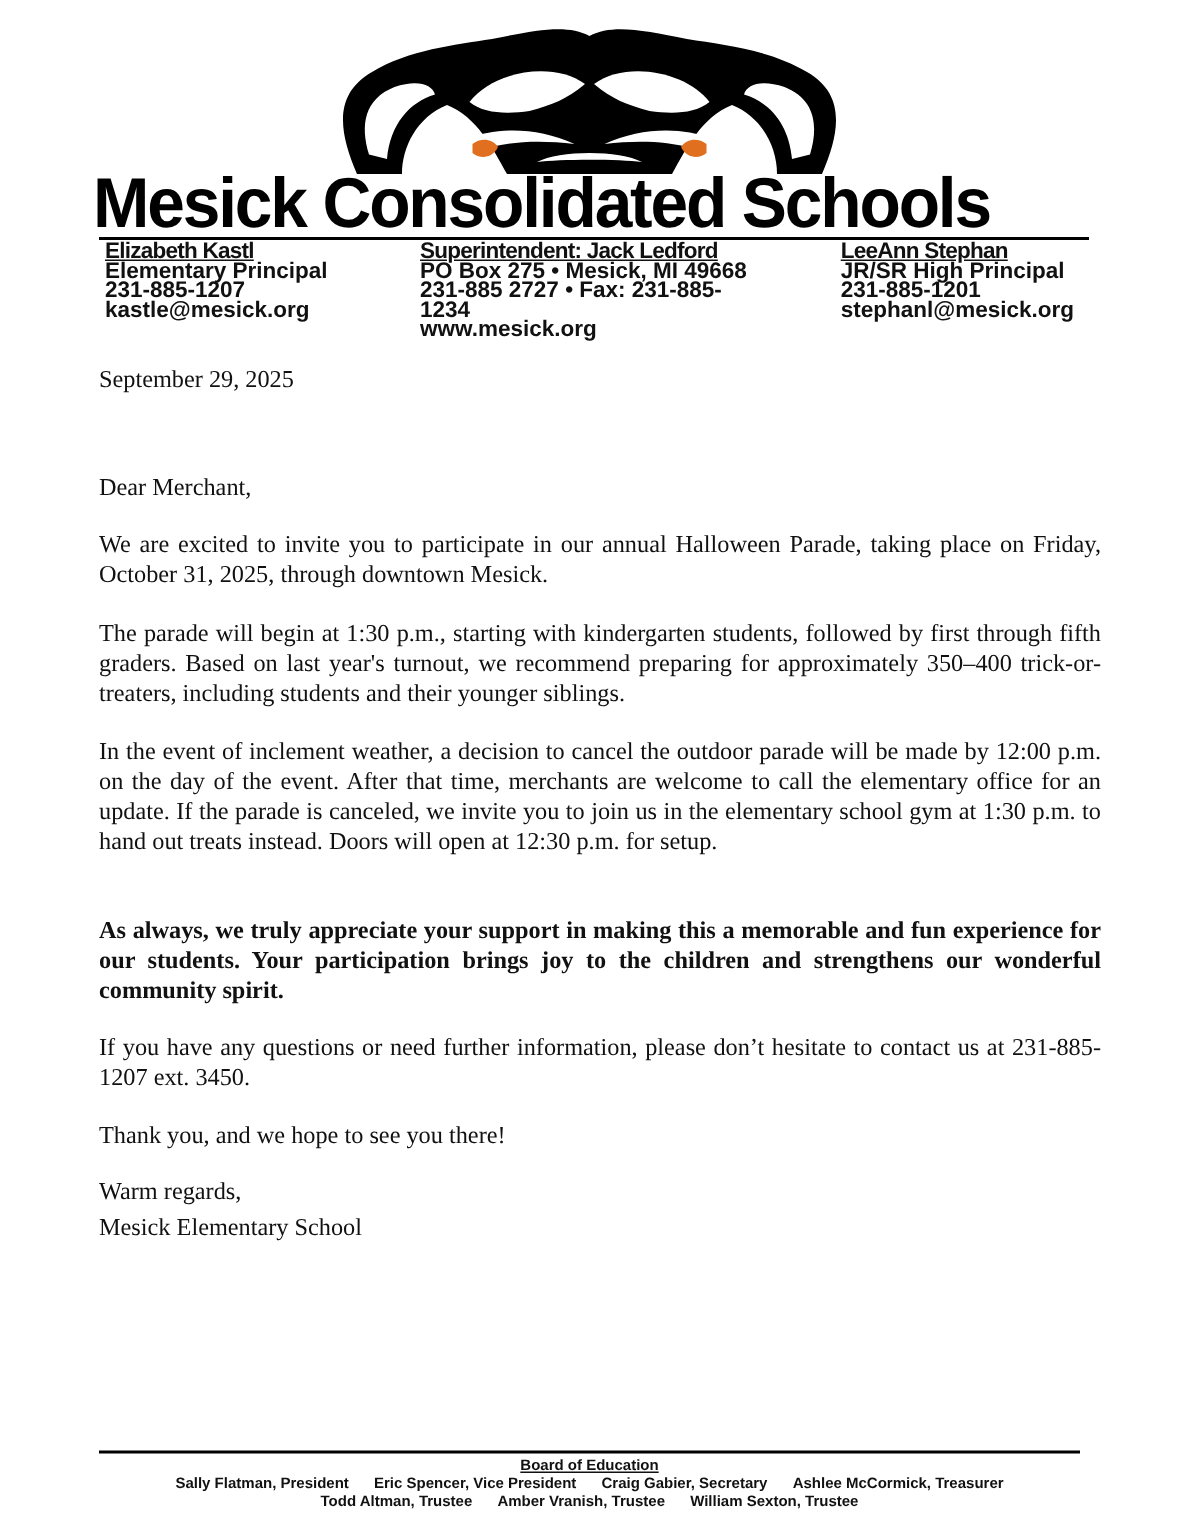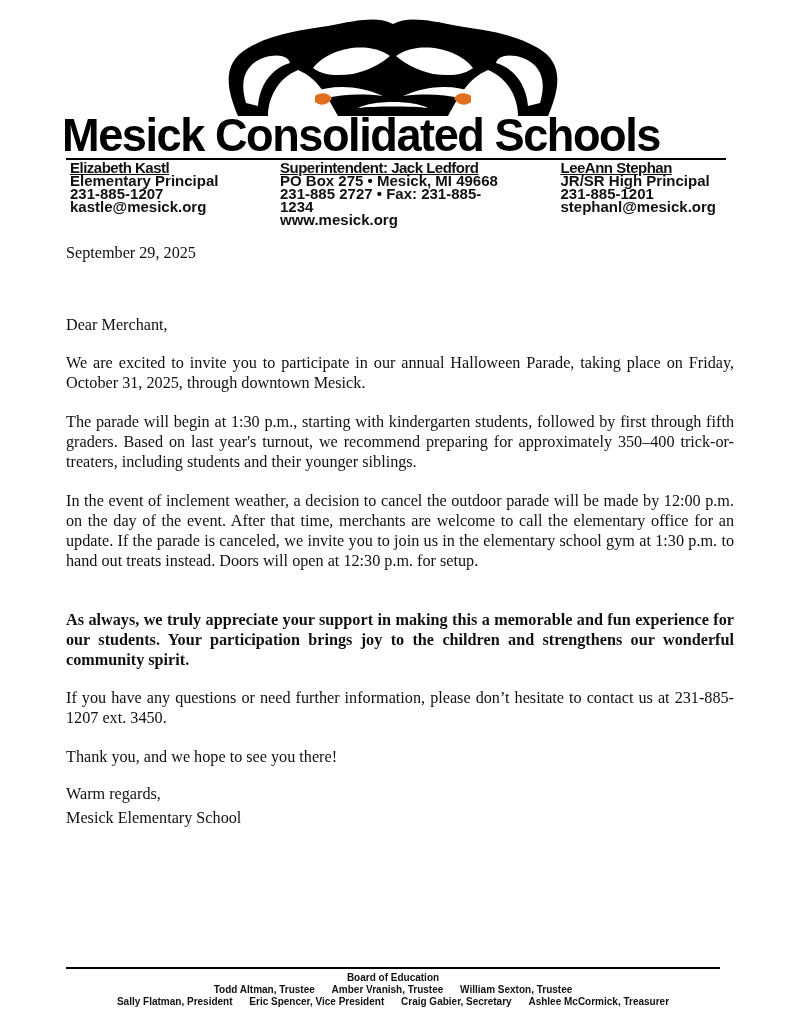--- a/index.html
+++ b/index.html
@@ -14,21 +14,21 @@
   .title-rule { position:absolute; left:66px; top:158px; width:660px; height:2px; background:#000; }
   .contact { position:absolute; top:161px; font-family:"Liberation Sans", sans-serif; font-size:15px; line-height:13px; font-weight:bold; color:#111; }
   .contact .nm { text-decoration:underline; font-weight:bold; letter-spacing:-0.5px; }
   .c-left { left:70px; text-align:left; }
   .c-center { left:280px; width:228px; text-align:left; }
   .c-right { right:72px; text-align:left; }
   .letter { position:absolute; left:66px; width:668px; font-family:"Liberation Serif", serif; font-size:16.2px; line-height:20px; color:#111; }
   .letter p { margin:0; text-align:justify; }
   .footer-rule { position:absolute; left:66px; top:967px; width:654px; height:2px; background:#000; }
   .footer { position:absolute; left:66px; width:654px; top:972px; font-family:"Liberation Sans", sans-serif; font-size:10px; line-height:12px; text-align:center; font-weight:bold; color:#111; }
-  .footer .heading { }
+  .footer .heading { text-decoration:underline; }
   .footer .row span { margin:0 7px; }
 </style>
 </head>
 <body>
 
 <svg class="logo" viewBox="0 0 350 118">
 
   <path d="M20 108 C 8 80, 4 55, 30 40 C 55 25, 85 22, 110 18 C 140 12, 160 8, 175 16 C 190 8, 210 12, 240 18 C 265 22, 295 25, 320 40 C 346 55, 342 80, 330 108 L 300 108 C 300 90, 290 70, 270 62 C 250 70, 240 90, 230 108 L 120 108 C 110 90, 100 70, 80 62 C 60 70, 50 90, 50 108 Z" fill="#000"></path>
 
   <path d="M28 95 C 22 75, 25 58, 45 50 C 60 45, 70 48, 72 55 C 55 60, 42 75, 40 98 Z" fill="#fff"></path>
@@ -92,23 +92,23 @@
     <p>Thank you, and we hope to see you there!</p>
   </div>
 
 <div class="letter" style="top:760px;margin-top:24px;">Warm regards,</div>
 <div class="letter" style="top:808px;">Mesick Elementary School</div>
 
 <div class="footer-rule"></div>
 <div class="footer">
   <div class="heading">Board of Education</div>
   <div class="row">
-    <span>Todd Altman, Trustee</span>
-    <span>Amber Vranish, Trustee</span>
-    <span>William Sexton, Trustee</span>
-  </div>
-  <div class="row">
     <span>Sally Flatman, President</span>
     <span>Eric Spencer, Vice President</span>
     <span>Craig Gabier, Secretary</span>
     <span>Ashlee McCormick, Treasurer</span>
   </div>
+  <div class="row">
+    <span>Todd Altman, Trustee</span>
+    <span>Amber Vranish, Trustee</span>
+    <span>William Sexton, Trustee</span>
+  </div>
 </div>
 
 </body></html>

